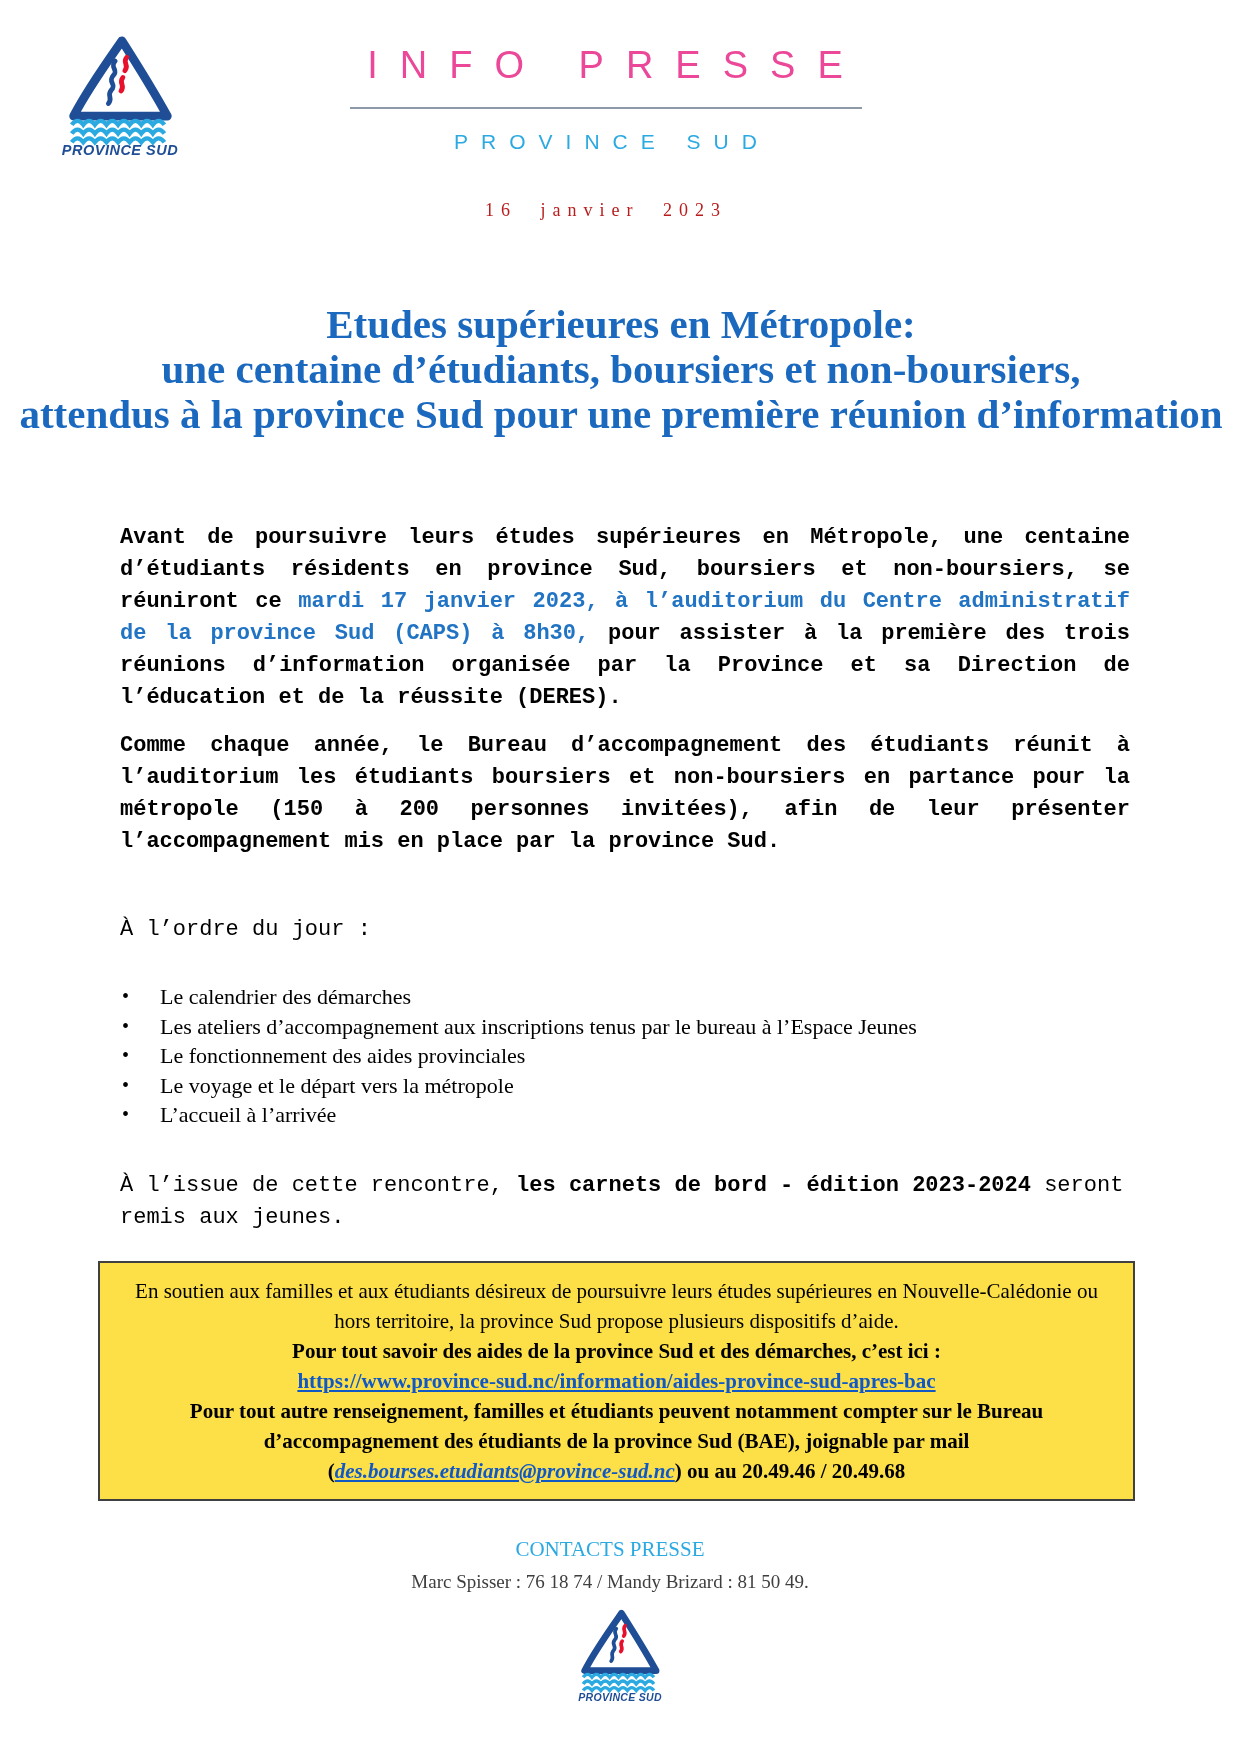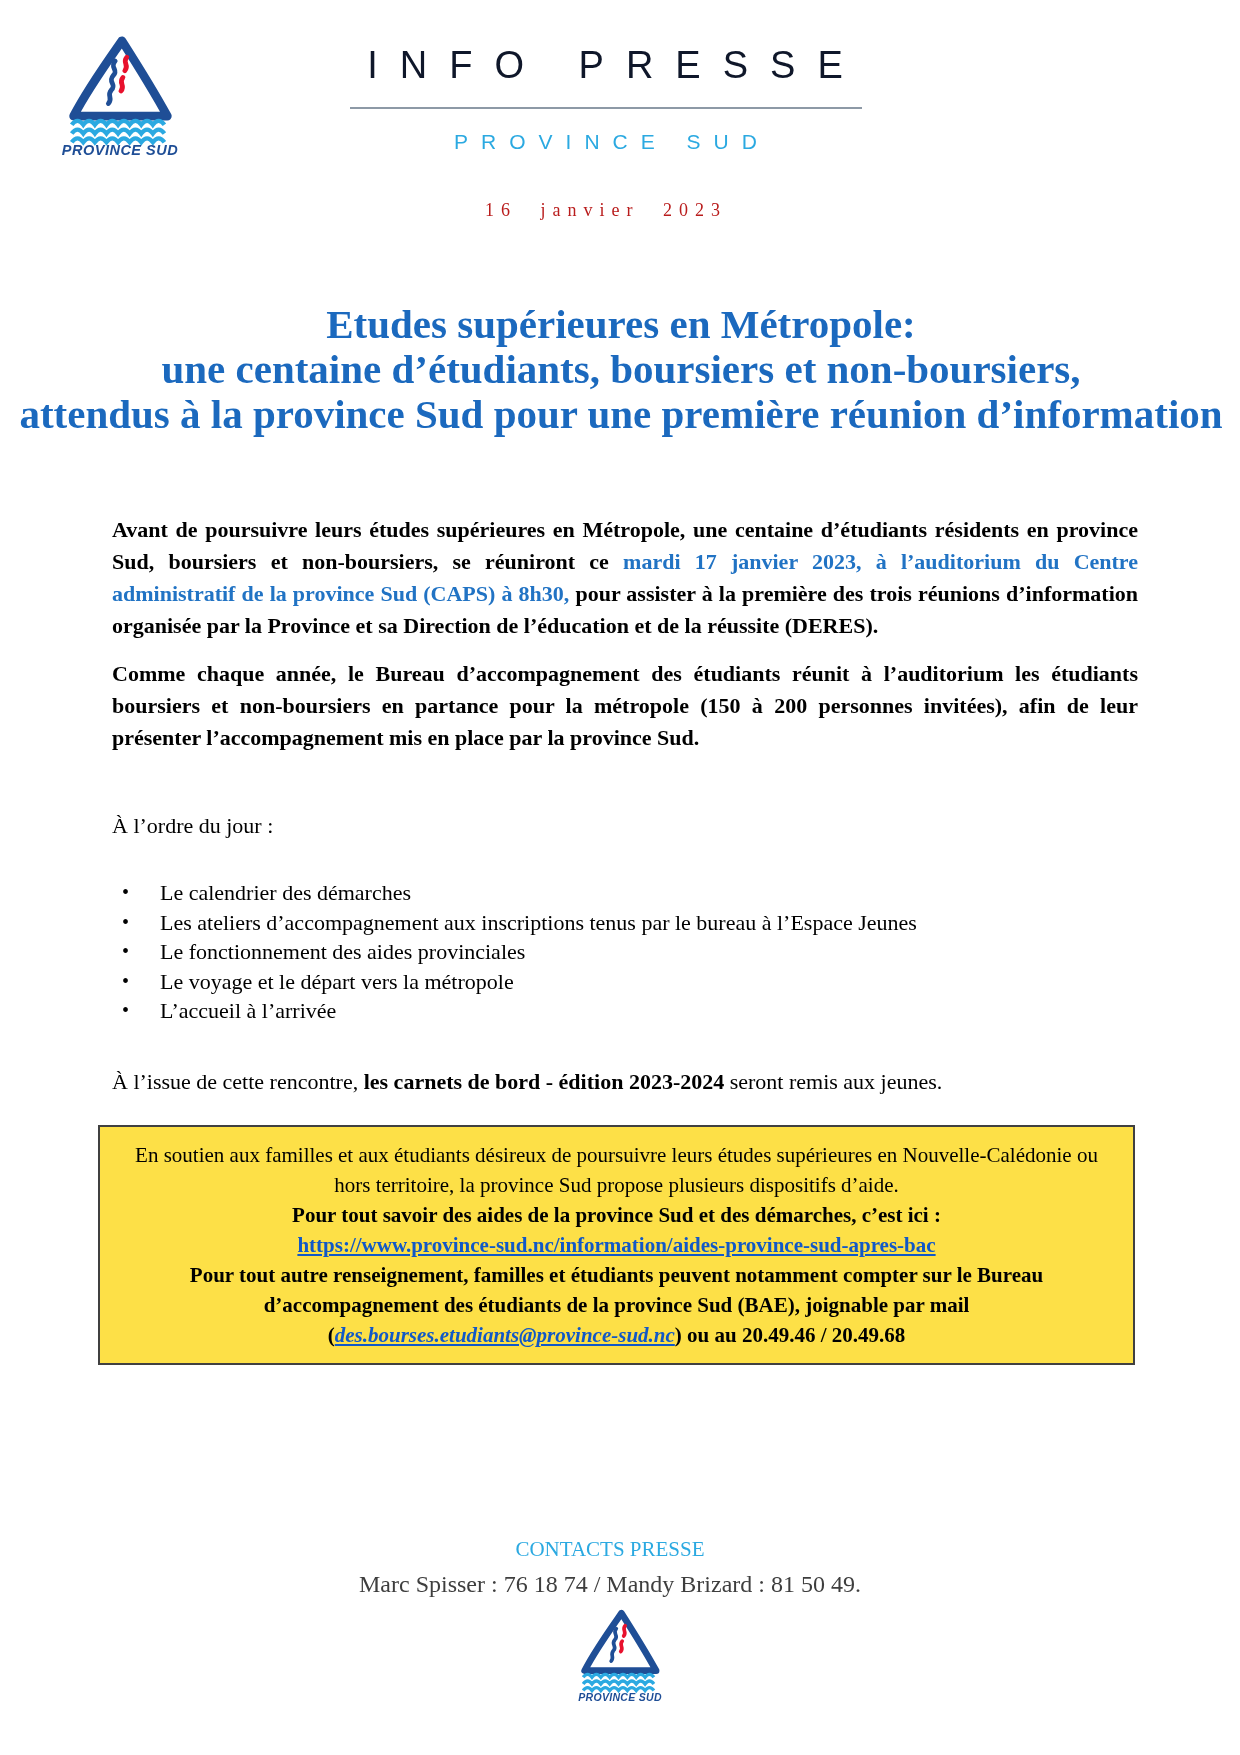--- a/index.html
+++ b/index.html
@@ -14,41 +14,41 @@
   .header-logo svg { width:120px; height:114px; display:block; margin:0 auto; }
   .logo-text {
     font-family:"Liberation Sans", sans-serif; font-style:italic; font-weight:bold;
     color:#1F4E96; font-size:14.5px; letter-spacing:0.5px; margin-top:-6px;
   }
 
   
   .masthead { position:absolute; left:0; top:0; width:1212px; text-align:center; }
   .info-presse {
     margin-top:44px; font-family:"Liberation Sans", sans-serif; font-size:38px;
-    font-weight:400; letter-spacing:22px; padding-left:20px; color:#0f172a;
+    font-weight:400; letter-spacing:22px; padding-left:20px; color:#ec4899;
   }
   .masthead-rule { width:512px; height:2px; background:#8D99A6; margin:20px auto 0; }
   .masthead-subtitle {
     margin-top:21px; font-family:"Liberation Sans", sans-serif; font-size:21px;
     letter-spacing:13px; padding-left:12px; color:#2BA9E1;
   }
   .masthead-date {
     margin-top:46px; font-size:18px; letter-spacing:7px; word-spacing:12px; color:#b91c1c;
   }
 
   
   .doc-title {
     position:absolute; top:302px; left:15px; width:1212px; margin:0;
     text-align:center; color:#1B69BE; font-size:41px; line-height:45px; font-weight:bold;
   }
   .tline { display:block; }
 
   
   .content { position:absolute; top:506px; left:104px; width:1042px; font-size:22px; line-height:32px; }
-  .para { margin:8px; }
+  .para { margin:16px;font-family:Liberation Mono, monospace; }
   .bold { font-weight:bold; }
   .justify { text-align:justify; }
   .hl-blue { color:#2173C4; }
   .p2 { margin-top:16px; }
   .agenda-label { margin-top:56px; }
   .agenda { list-style:none; margin:36px 0 0 0; padding:0; line-height:29.5px; }
   .agenda li { position:relative; padding-left:56px; }
   .agenda li::before { content:"\2022"; position:absolute; left:18px; font-size:20px; }
   .closing { margin-top:40px; }
 
@@ -58,21 +58,21 @@
     padding:13px 31px; text-align:center; font-size:21px; line-height:30px;
   }
   .box-p { margin:0; }
   .box-p + .box-p { }
   .box-link { color:#1158C7; font-weight:bold; text-decoration:underline; }
   .email-link { color:#1158C7; font-weight:bold; font-style:italic; text-decoration:underline; }
 
   
   .contacts { position:absolute; top:1537px; left:0; width:1220px; text-align:center; }
   .contacts-heading { color:#2BA9E1; font-size:21px; }
-  .contacts-line { margin-top:9px; color:#3E3E3E; font-size:24px; }
+  .contacts-line { margin-top:9px; color:#3E3E3E; font-size:19px; }
 
   
   .footer-logo { position:absolute; top:1608px; left:0; width:1240px; text-align:center; }
   .footer-logo svg { width:92px; height:87px; display:block; margin:0 auto; }
   .footer-logo .logo-text { font-size:10.5px; margin-top:-4px; letter-spacing:0.3px; }
 </style>
 </head>
 <body>
 
 <div class="page">

